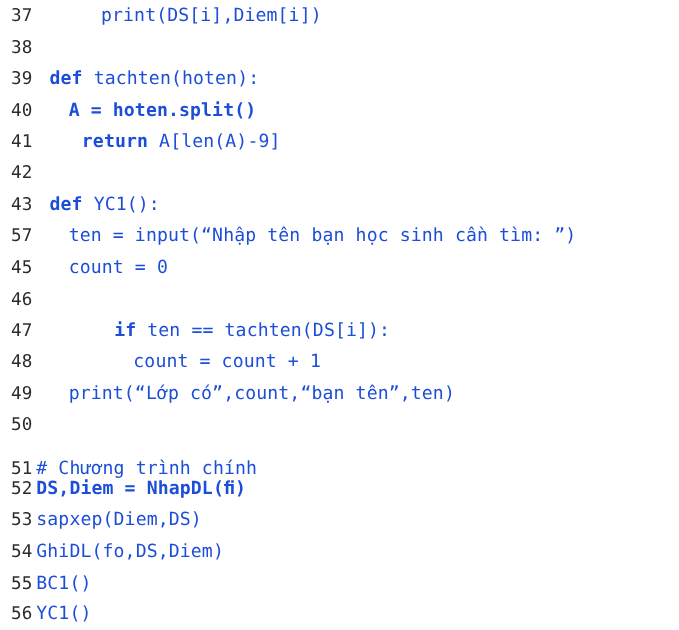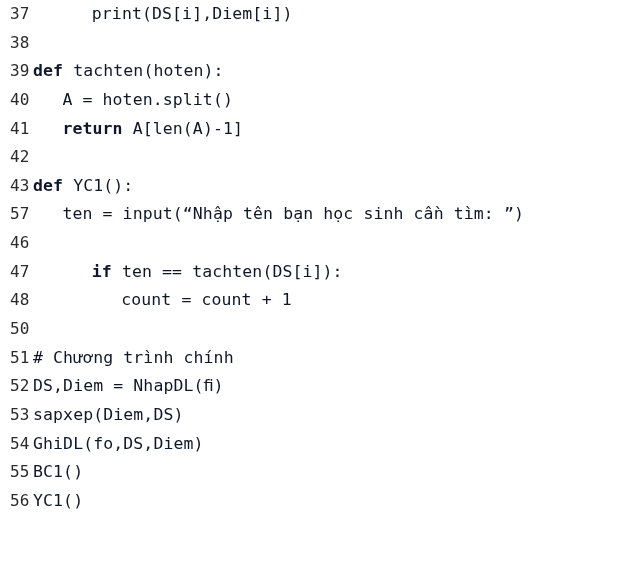--- a/index.html
+++ b/index.html
@@ -37,49 +37,52 @@
     text-align: left;
     padding-left: 10px;
     box-sizing: border-box;
     color: #2b2b2b;
     font-size: 16px;
     font-family: "DejaVu Sans Mono", "Liberation Mono", monospace;
   }
   .line-code {
     white-space: pre;
     font-size: 16.5px;
-    color: #0f172a;
+    color: #1d4ed8;
     font-family: "DejaVu Sans Mono", "Liberation Mono", monospace;
   }
   .kw {
     font-weight: bold;
+    margin-left: 12px;
   }
   .blank .line-code {
     min-height: 1px;
   }
   
   #code-listing {
     -webkit-font-smoothing: none;
   }
 </style>
 </head>
 <body>
 
 <div id="code-listing">
     <div class="code-line"><span class="line-number">37</span><span class="line-code" style="padding-left: 58.8px;"><span>print(DS[i],Diem[i])</span></span></div>
     <div class="code-line blank"><span class="line-number">38</span><span class="line-code" style="padding-left: 0px;"><span></span></span></div>
     <div class="code-line"><span class="line-number">39</span><span class="line-code" style="padding-left: 0px;"><span class="kw">def </span><span>tachten(hoten):</span></span></div>
-    <div class="code-line"><span class="line-number">40</span><span class="line-code" style="padding-left: 29.4px;"><span>A = hoten.split()</span></span></div>
-    <div class="code-line"><span class="line-number">41</span><span class="line-code" style="padding-left: 29.4px;"><span class="kw">return </span><span>A[len(A)-1]</span></span></div>
+    <div class="code-line"><span class="line-number">40</span><span class="line-code" style="padding-left: 29.4px; font-weight: bold;"><span>A = hoten.split()</span></span></div>
+    <div class="code-line"><span class="line-number">41</span><span class="line-code" style="padding-left: 29.4px;"><span class="kw">return </span><span>A[len(A)-9]</span></span></div>
     <div class="code-line blank"><span class="line-number">42</span><span class="line-code" style="padding-left: 0px;"><span></span></span></div>
     <div class="code-line"><span class="line-number">43</span><span class="line-code" style="padding-left: 0px;"><span class="kw">def </span><span>YC1():</span></span></div>
     <div class="code-line"><span class="line-number">57</span><span class="line-code" style="padding-left: 29.4px;"><span>ten = input(“Nhập tên bạn học sinh cần tìm: ”)</span></span></div>
+    <div class="code-line"><span class="line-number">45</span><span class="line-code" style="padding-left: 29.4px;"><span>count = 0</span></span></div>
     <div class="code-line"><span class="line-number">46</span></div>
     <div class="code-line"><span class="line-number">47</span><span class="line-code" style="padding-left: 58.8px;"><span class="kw">if </span><span>ten == tachten(DS[i]):</span></span></div>
     <div class="code-line"><span class="line-number">48</span><span class="line-code" style="padding-left: 88.2px;"><span>count = count + 1</span></span></div>
+    <div class="code-line"><span class="line-number">49</span><span class="line-code" style="padding-left: 29.4px;"><span>print(“Lớp có”,count,“bạn tên”,ten)</span></span></div>
     <div class="code-line blank"><span class="line-number">50</span><span class="line-code" style="padding-left: 0px;"><span></span></span></div>
-    <div class="code-line"><span class="line-number">51</span><span class="line-code" style="padding-left: 0px;"><span># Chương trình chính</span></span></div>
-    <div class="code-line"><span class="line-number">52</span><span class="line-code" style="padding-left: 0px;"><span>DS,Diem = NhapDL(ﬁ)</span></span></div>
+    <div class="code-line"><span class="line-number">51</span><span class="line-code" style="padding-left: 0px; margin-top: 11px;"><span># Chương trình chính</span></span></div>
+    <div class="code-line"><span class="line-number">52</span><span class="line-code" style="padding-left: 0px; font-weight: bold;"><span>DS,Diem = NhapDL(ﬁ)</span></span></div>
     <div class="code-line"><span class="line-number">53</span><span class="line-code" style="padding-left: 0px;"><span>sapxep(Diem,DS)</span></span></div>
     <div class="code-line"><span class="line-number">54</span><span class="line-code" style="padding-left: 0px; text-align: right;"><span>GhiDL(fo,DS,Diem)</span></span></div>
     <div class="code-line"><span class="line-number">55</span><span class="line-code" style="padding-left: 0px;"><span>BC1()</span></span></div>
     <div class="code-line"><span class="line-number">56</span><span class="line-code" style="padding-left: 0px;"><span>YC1()</span></span></div>
   </div>
 
 </body></html>

